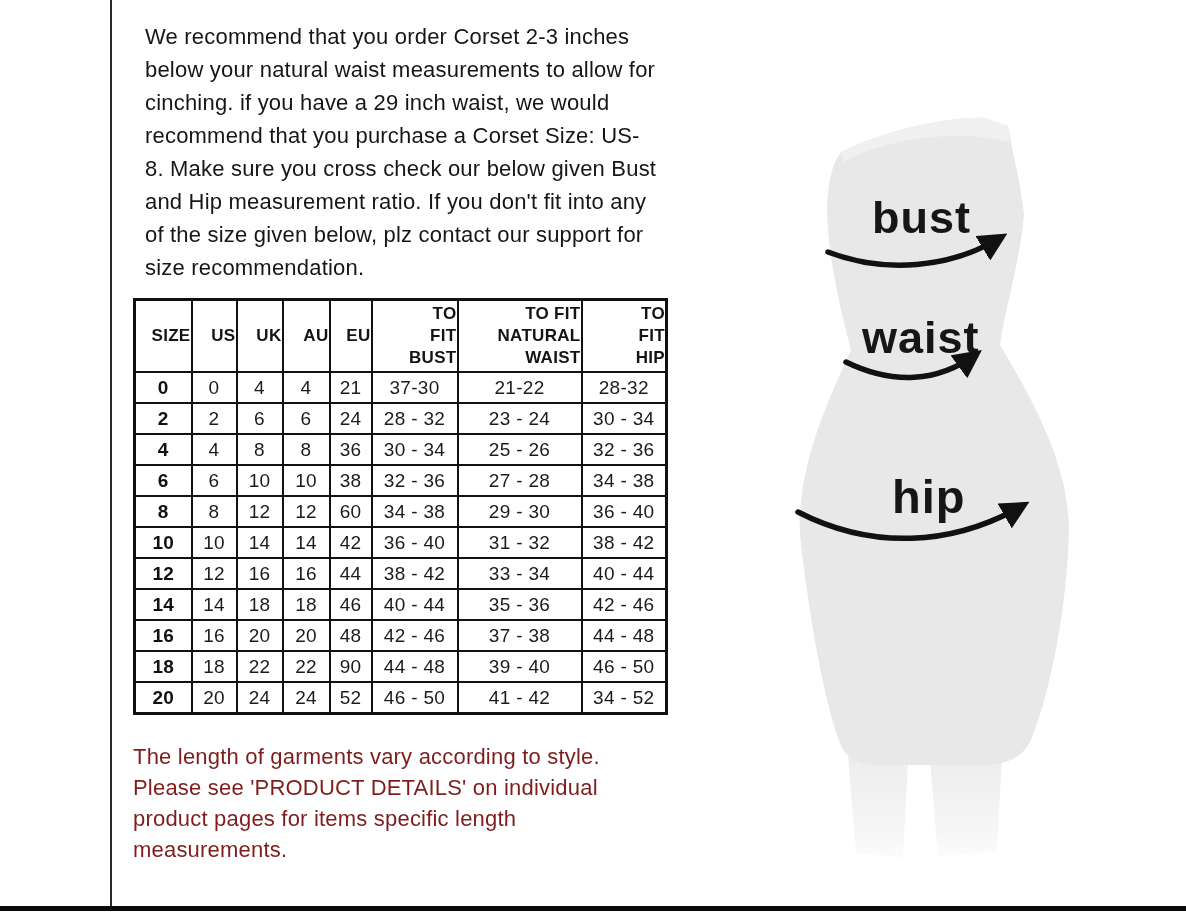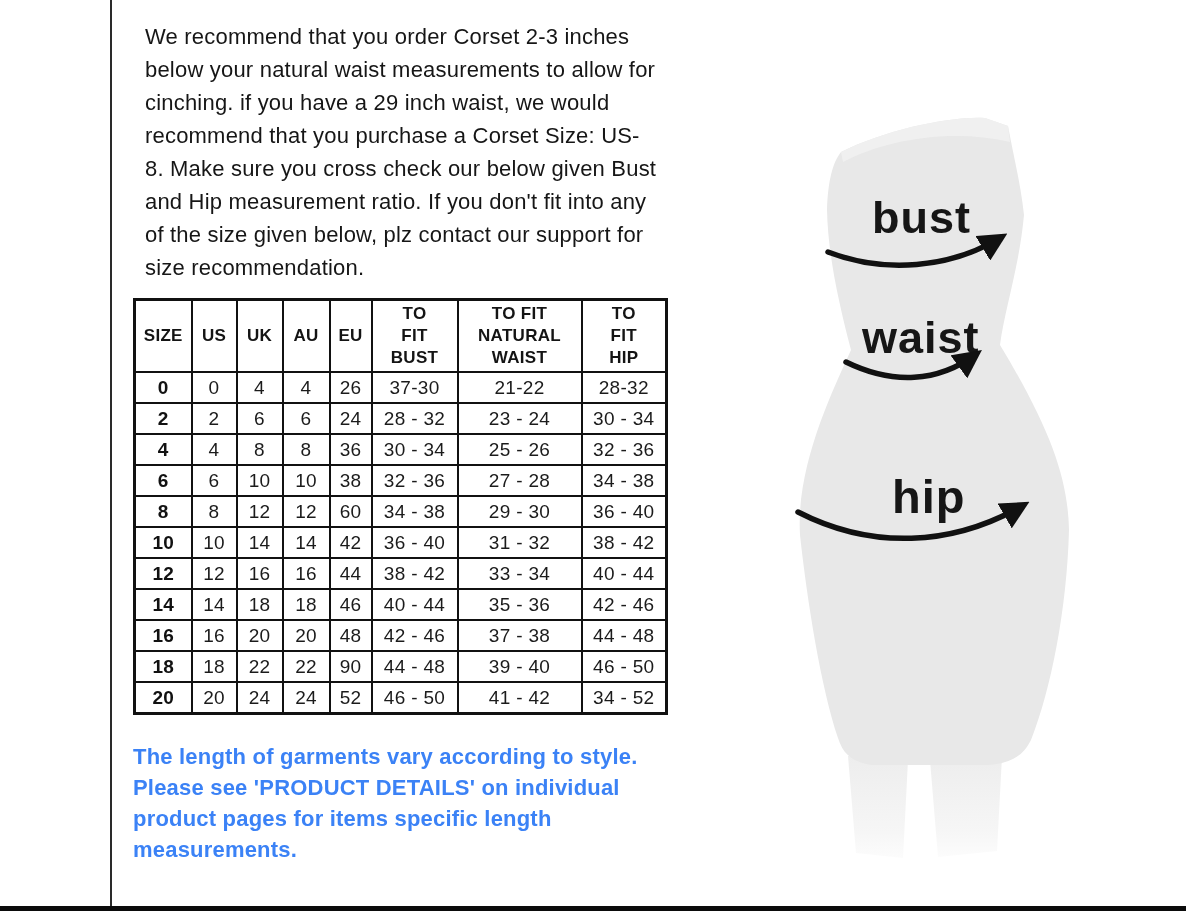--- a/index.html
+++ b/index.html
@@ -25,36 +25,36 @@
   }
   table.size-chart{
     border-collapse:collapse;table-layout:fixed;width:535px;
     margin-top:14px;border:3px solid #111;
   }
   table.size-chart th, table.size-chart td{
     border:2px solid #111;text-align:center;vertical-align:middle;
     padding:2px 0;background:#fff;
   }
   table.size-chart th{
-    font-size:17px;font-weight:bold;line-height:1.3;letter-spacing:.3px;
+    font-size:17px;font-weight:bold;line-height:1.3;letter-spacing:.3px;text-align:right;
   }
   table.size-chart td{
     font-size:19px;height:25px;color:#1b1b1b;letter-spacing:.3px;
   }
   table.size-chart td.size-col{font-weight:bold;color:#111;}
   table.size-chart col.c-size{width:57px;}
   table.size-chart col.c-us{width:45px;}
   table.size-chart col.c-uk{width:46px;}
   table.size-chart col.c-au{width:47px;}
   table.size-chart col.c-eu{width:42px;}
   table.size-chart col.c-bust{width:86px;}
   table.size-chart col.c-waist{width:124px;}
   table.size-chart col.c-hip{width:85px;}
   .length-note{
-    margin:26px 0 16px 0;font-size:22px;line-height:31px;letter-spacing:.2px;color:#3b82f6;font-weight:bold;
+    margin:26px 0 16px 0;font-size:22px;line-height:31px;letter-spacing:.2px;color:#7f1d1d;
   }
   svg.figure{
     position:absolute;left:0;top:0;width:1186px;height:915px;
     pointer-events:none;
   }
   svg.figure text{
     font-family:"Liberation Sans","DejaVu Sans",sans-serif;
     font-weight:600;fill:#161616;letter-spacing:1px;
   }
 </style>
@@ -132,21 +132,21 @@
           <th>TO FIT<br>NATURAL<br>WAIST</th>
           <th>TO<br>FIT<br>HIP</th>
         </tr>
     </thead>
     <tbody>
         <tr>
           <td class="size-col">0</td>
           <td>0</td>
           <td>4</td>
           <td>4</td>
-          <td>26</td>
+          <td>21</td>
           <td>37-30</td>
           <td>21-22</td>
           <td>28-32</td>
         </tr>
         <tr>
           <td class="size-col">2</td>
           <td>2</td>
           <td>6</td>
           <td>6</td>
           <td>24</td>

